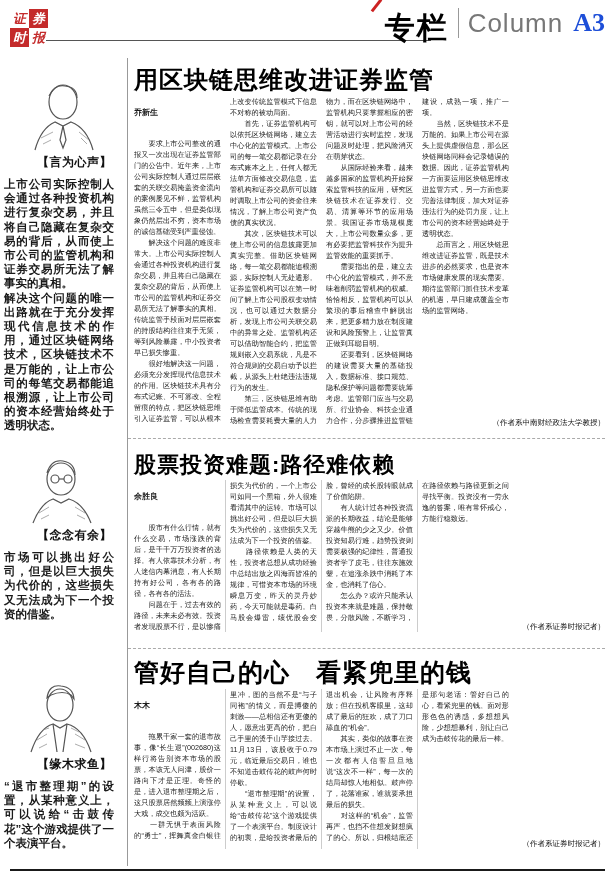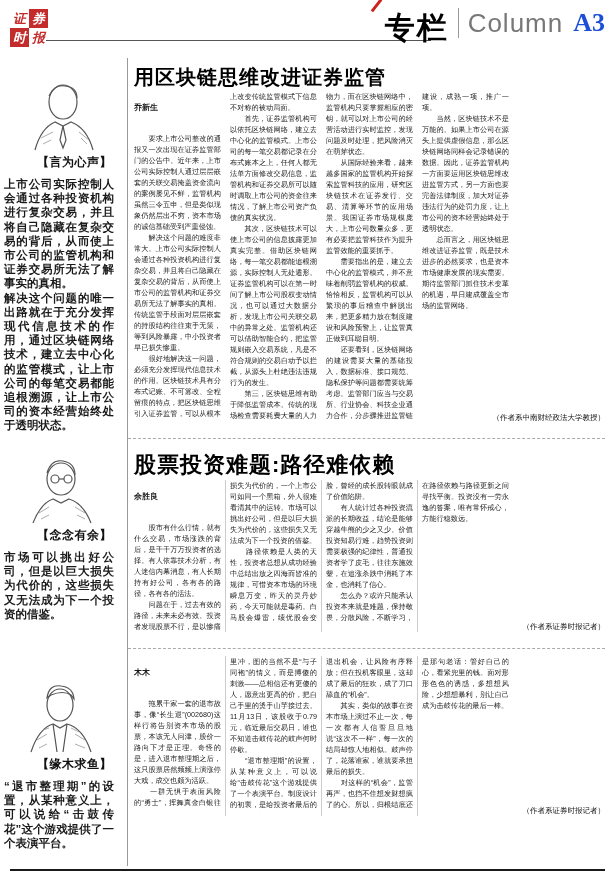--- a/index.html
+++ b/index.html
@@ -34,21 +34,21 @@
   .portrait { display:block; margin:0 auto 2px auto; }
   .quote-tag { font-size:12px; font-weight:bold; text-align:right; padding-right:2px;
           letter-spacing:0.5px; margin-bottom:6px; }
   .quote-text { font-size:11.5px; font-weight:bold; line-height:14.2px; text-align:justify;
           white-space:pre-line; color:#1a1a1a; }
 
   
   .content { position:absolute; left:134px; top:56px; width:471px; }
   .article { position:absolute; left:0; width:471px; }
   .a-title { font-weight:bold; color:#000; letter-spacing:1px; white-space:nowrap; }
-  .t1 { font-size:20px; }
+  .t1 { font-size:24px; }
   .t2 { font-size:22px; }
   .t3 { font-size:25px; }
   .a-bodywrap { position:relative; margin-top:0; }
   .a-author { font-size:8px; font-weight:bold; margin-bottom:9px; }
   .a-body { font-size:7.2px; line-height:11px; text-align:justify; color:#1c1c1c;
           white-space:pre-line; }
   .cols { column-count:5; column-gap:9px; column-fill:auto; }
   .ruled { column-rule:1px solid #ccc; }
   .h1 { height:332px; }
   .h2 { height:152px; }
@@ -89,21 +89,21 @@
   <div class="quote-box" style="top:80px;">
     <svg class="portrait" width="92" height="72" viewBox="0 0 92 72">
       <ellipse class="fl" cx="50" cy="22" rx="14" ry="17"></ellipse>
       <path class="ln" d="M36 16 Q42 4 52 6 Q64 7 64 18"></path>
       <path class="ln" d="M22 70 Q28 48 42 42 L50 46 L58 42 Q74 48 80 70"></path>
       <path class="ln" d="M50 46 L47 60 L50 68 L53 60 Z"></path>
       <path class="hz" d="M28 58 L40 52 M66 52 L76 60 M30 64 L38 60 M68 58 L74 64"></path>
     </svg>
     <div class="quote-tag">【言为心声】</div>
     <div class="quote-text">上市公司实际控制人会通过各种投资机构进行复杂交易，并且将自己隐藏在复杂交易的背后，从而使上市公司的监管机构和证券交易所无法了解事实的真相。
-解决这个问题的唯一出路就在于充分发挥现代信息技术的作用，通过区块链网络技术，建立去中心化的监管模式，让上市公司的每笔交易都能追根溯源，让上市公司的资本经营始终处于透明状态。</div>
+解决这个问题的唯一出路就在于充分发挥现代信息技术的作用，通过区块链网络技术，区块链技术不是万能的，让上市公司的每笔交易都能追根溯源，让上市公司的资本经营始终处于透明状态。</div>
   </div>
 
   <div class="quote-box" style="top:682px;">
     <svg class="portrait" width="92" height="72" viewBox="0 0 92 72">
       <ellipse class="fl" cx="47" cy="23" rx="13" ry="16"></ellipse>
       <path class="ln" d="M34 16 Q36 2 48 4 Q60 5 61 17 L58 13 Q50 8 38 13 Z"></path>
       <path class="ln" d="M18 70 Q26 46 40 42 L47 46 L54 42 Q70 46 78 70"></path>
       <path class="ln" d="M40 42 L44 70 M54 42 L50 70"></path>
       <path class="hz" d="M24 58 L34 52 M62 52 L72 58 M26 66 L34 62 M62 62 L72 66 M30 48 L36 46 M58 46 L66 50"></path>
     </svg>
@@ -161,20 +161,21 @@
 　　有人统计过各种投资流派的长期收益，结论是能够穿越牛熊的少之又少。价值投资知易行难，趋势投资则需要极强的纪律性，普通投资者学了皮毛，往往东施效颦，在追涨杀跌中消耗了本金，也消耗了信心。
 　　怎么办？或许只能承认投资本来就是难题，保持敬畏，分散风险，不断学习，在路径依赖与路径更新之间寻找平衡。投资没有一劳永逸的答案，唯有常怀戒心，方能行稳致远。</div>
         </div>
         <div class="a-attrib">（作者系证券时报记者）</div>
       </div>
     </div>
 
     <div class="dash-div" style="top:592px;"></div>
 
     <div class="article" style="top:600px;">
+      <div class="a-title t3">管好自己的心　看紧兜里的钱</div>
       <div class="a-bodywrap">
         <div class="a-body cols ruled h3">
           <div class="a-author">木木</div>
           <div>　　拖累千家一套的退市故事，像“长生退”(002680)这样行将告别资本市场的股票，本该无人问津，股价一路向下才是正理。奇怪的是，进入退市整理期之后，这只股票居然频频上演涨停大戏，成交也颇为活跃。
 　　一群无惧于表面风险的“勇士”，挥舞真金白银往里冲，图的当然不是“与子同袍”的情义，而是搏傻的刺激——总相信还有更傻的人，愿意出更高的价，把自己手里的烫手山芋接过去。11月13日，该股收于0.79元，临近最后交易日，谁也不知道击鼓传花的鼓声何时停歇。
 　　“退市整理期”的设置，从某种意义上，可以说给“击鼓传花”这个游戏提供了一个表演平台。制度设计的初衷，是给投资者最后的退出机会，让风险有序释放；但在投机客眼里，这却成了最后的狂欢，成了刀口舔血的“机会”。
 　　其实，类似的故事在资本市场上演过不止一次，每一次都有人信誓旦旦地说“这次不一样”，每一次的结局却惊人地相似。鼓声停了，花落谁家，谁就要承担最后的损失。
 　　对这样的“机会”，监管再严，也挡不住想发财想疯了的心。所以，归根结底还是那句老话：管好自己的心，看紧兜里的钱。面对形形色色的诱惑，多想想风险，少想想暴利，别让自己成为击鼓传花的最后一棒。</div>
         </div>
         <div class="a-attrib">（作者系证券时报记者）</div>

